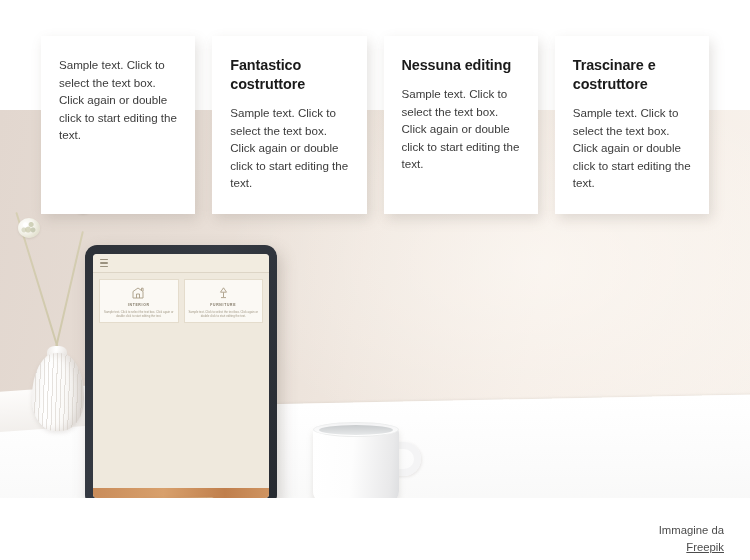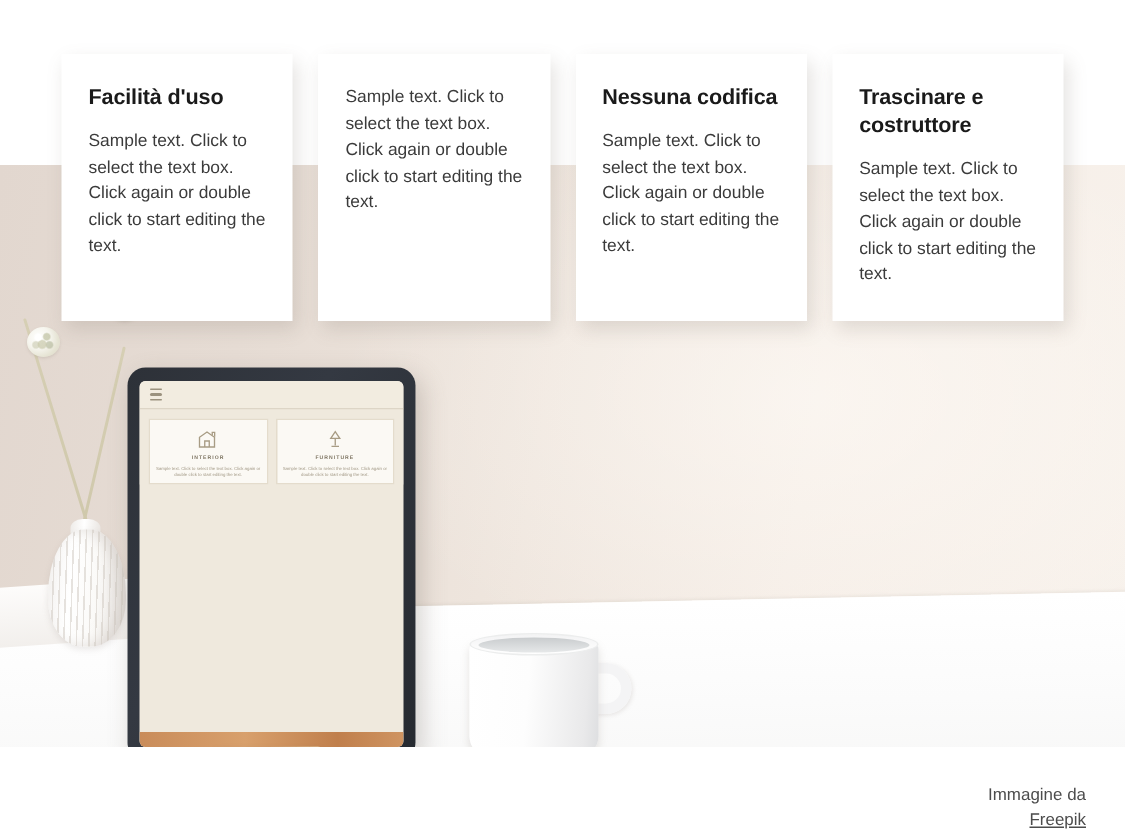--- a/index.html
+++ b/index.html
@@ -413,30 +413,30 @@
       <div class="mug-handle"></div>
       <div class="mug-body"></div>
       <div class="mug-rim"></div>
       <div class="mug-inner"></div>
     </div>
   </div>
 
   <div class="cards">
 
     <div class="card">
-      <div class="card-title">Facilità d'uso</div>
       <div class="card-text">Sample text. Click to select the text box. Click again or double click to start editing the text.</div>
     </div>
 
     <div class="card">
+      <div class="card-title">Fantastico costruttore</div>
       <div class="card-text">Sample text. Click to select the text box. Click again or double click to start editing the text.</div>
     </div>
 
     <div class="card">
-      <div class="card-title">Nessuna codifica</div>
+      <div class="card-title">Nessuna editing</div>
       <div class="card-text">Sample text. Click to select the text box. Click again or double click to start editing the text.</div>
     </div>
 
     <div class="card">
       <div class="card-title">Trascinare e costruttore</div>
       <div class="card-text">Sample text. Click to select the text box. Click again or double click to start editing the text.</div>
     </div>
 
   </div>
 

